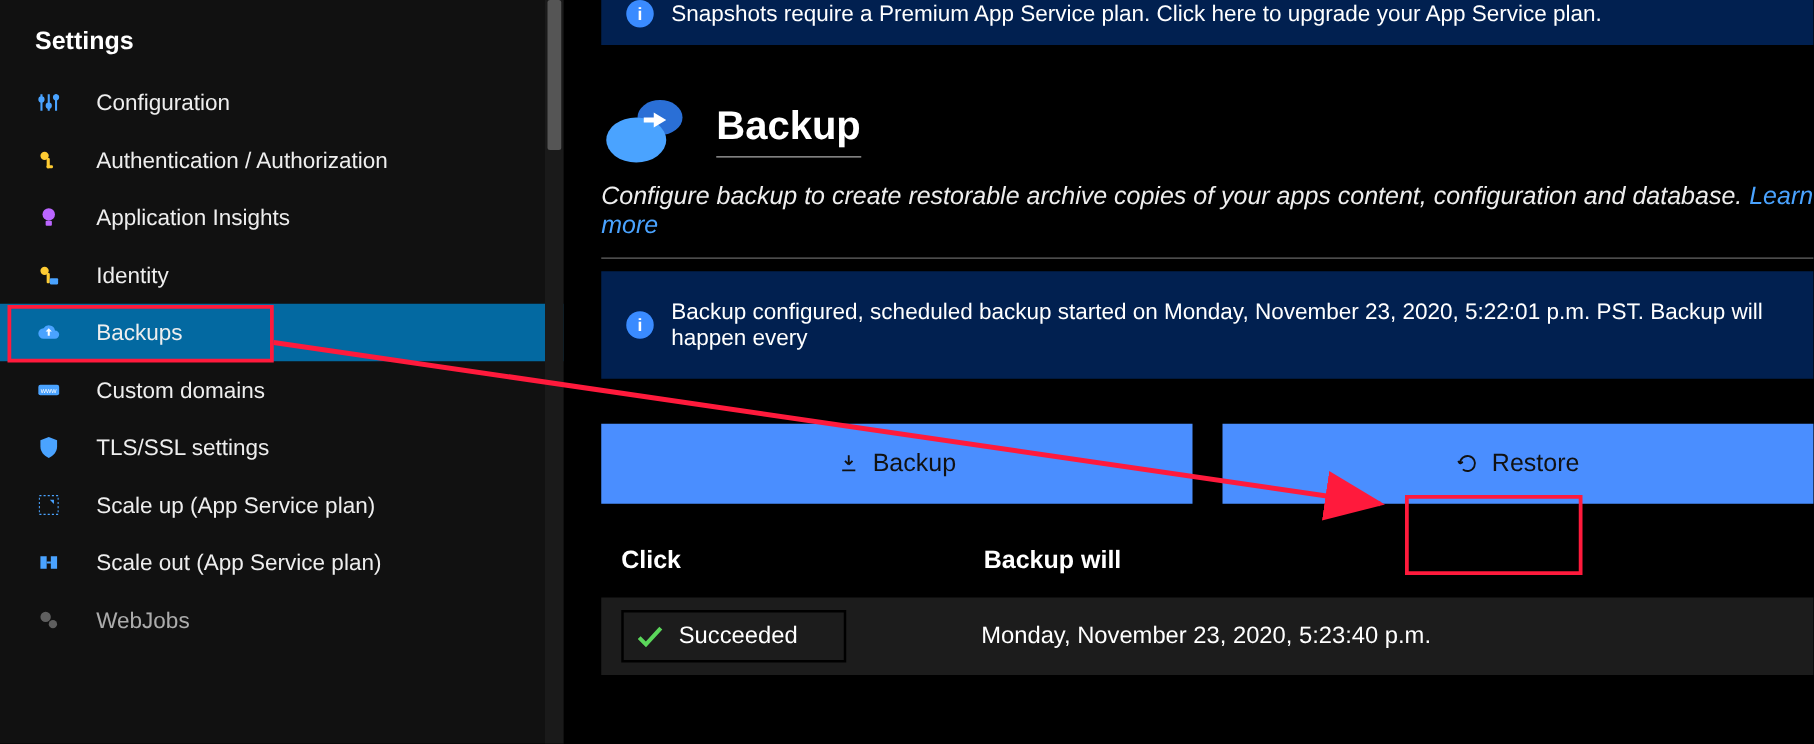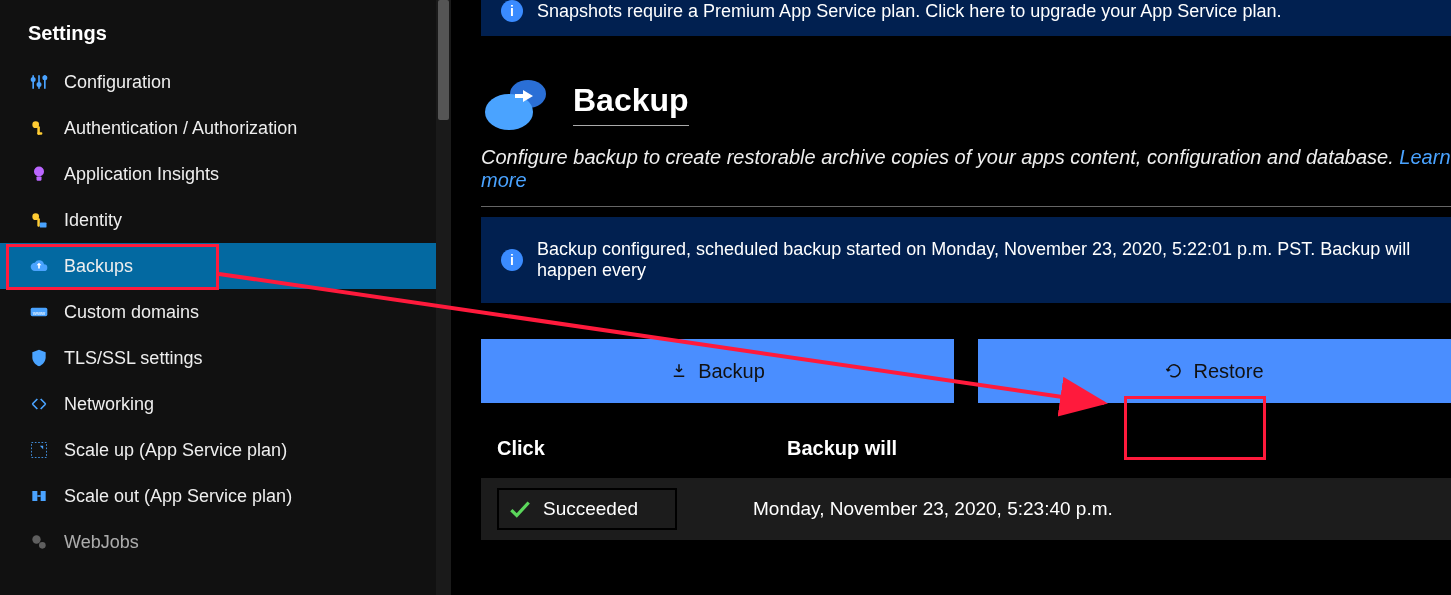--- a/index.html
+++ b/index.html
@@ -26,21 +26,21 @@
     padding-top: 12px;
   }
   .sidebar .section-header {
     font-size: 20px;
     font-weight: 600;
     padding: 10px 28px 14px;
   }
   .nav-item {
     display: flex;
     align-items: center;
-    gap: 14px;
+    gap: 27px;
     padding: 12px 28px;
     font-size: 18px;
     cursor: pointer;
     color: #eee;
   }
   .nav-item.active { background: #0369a1; }
   .nav-icon {
     width: 22px;
     height: 22px;
     display: inline-flex;
@@ -268,30 +268,20 @@
 
     <div class="nav-item">
       <span class="nav-icon">
         <svg viewBox="0 0 24 24">
             <path fill="#4aa3ff" d="M12 2l8 3v6c0 5-3.5 9-8 11-4.5-2-8-6-8-11V5l8-3z"></path>
           </svg>
       </span>
       <span>TLS/SSL settings</span>
     </div>
 
-    <div class="nav-item">
-      <span class="nav-icon">
-        <svg viewBox="0 0 24 24">
-            <g stroke="#4aa3ff" stroke-width="2" fill="none">
-              <path d="M4 12l6-6M4 12l6 6M20 12l-6-6M20 12l-6 6"></path>
-            </g>
-          </svg>
-      </span>
-      <span>Networking</span>
-    </div>
 
     <div class="nav-item">
       <span class="nav-icon">
         <svg viewBox="0 0 24 24">
             <rect x="3" y="3" width="18" height="18" fill="none" stroke="#4aa3ff" stroke-width="1" stroke-dasharray="2 2"></rect>
             <path fill="#4aa3ff" d="M7 17l10-10M13 7h4v4"></path>
           </svg>
       </span>
       <span>Scale up (App Service plan)</span>
     </div>
@@ -370,21 +360,21 @@
         <div class="col-status">Click</div>
         <div class="col-time">Backup will</div>
       </div>
       <div class="table-row">
         <div class="status-cell">
           <svg class="check-icon" viewBox="0 0 24 24">
               <path d="M4 13l5 5L20 6" stroke="#5bd65b" stroke-width="3" fill="none"></path>
             </svg>
           <span>Succeeded</span>
         </div>
-        <div class="col-time" style="padding-left:76px">Monday, November 23, 2020, 5:23:40 p.m.</div>
+        <div class="col-time" style="padding-left:108px">Monday, November 23, 2020, 5:23:40 p.m.</div>
       </div>
     </div>
 
   </div>
 </div>
 
 <div class="anno-box" id="anno-box-1" style="left: 6px; top: 244px; width: 213px; height: 46px;"></div>
 <div class="anno-box" id="anno-box-2" style="left: 1124px; top: 396px; width: 142px; height: 64px;"></div>
 <svg class="anno-arrow" id="anno-arrow" width="1451" height="595" style="left:0;top:0">
   <defs>

